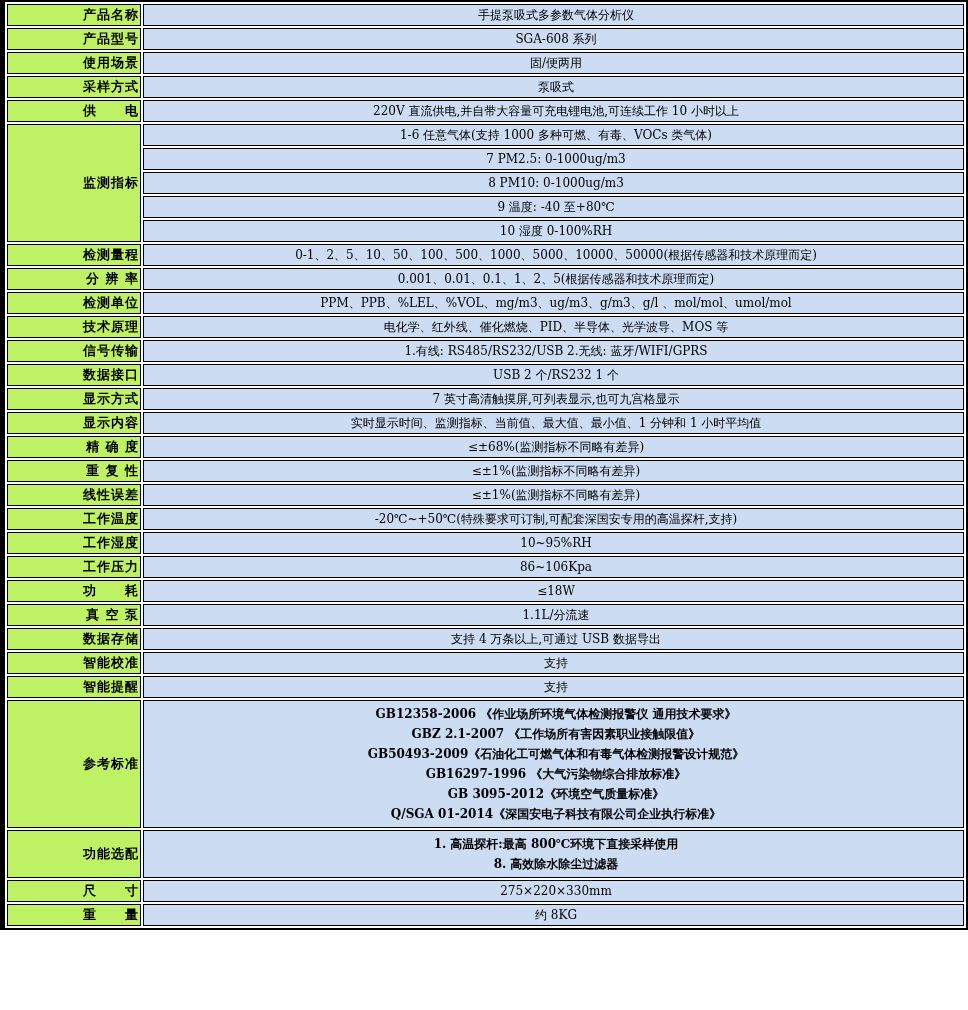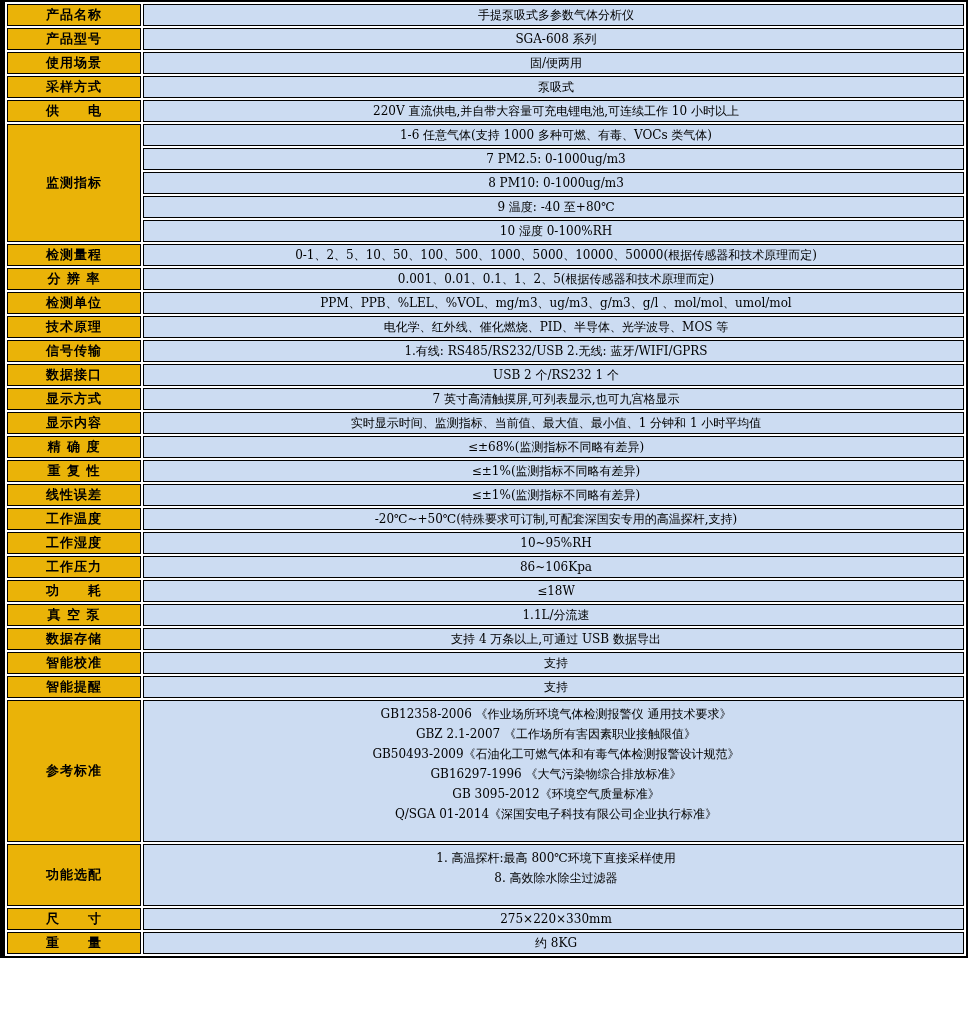--- a/index.html
+++ b/index.html
@@ -23,41 +23,42 @@
   }
   col.col-label  { width: 134px; }
   td {
     border: 1px solid #000000;
     box-sizing: border-box;
     color: #000000;
     overflow: hidden;
     white-space: nowrap;
   }
   td.label-cell {
-    background: #eab308;
-    text-align: center;
+    background: #bef264;
+    text-align: right;
     vertical-align: middle;
     font-weight: bold;
     font-size: 13px;
     letter-spacing: 1px;
     font-family: "DejaVu Sans", "Liberation Sans", sans-serif;
   }
   td.value-cell {
     background: #CCDCF2;
     vertical-align: middle;
     font-size: 12px;
     font-family: "DejaVu Serif", "Liberation Serif", serif;
     padding: 1px 8px 1px 13px;
     height: 22px;
     text-align: center;
   }
   td.value-cell.multiline {
     height: auto;
     padding-top: 3px;
-    padding-bottom: 17px;
+    padding-bottom: 3px;
+    font-weight: bold;
   }
   .value-line {
     line-height: 20px;
   }
 </style>
 </head>
 <body>
 
 <div class="page">
   <table class="spec-table">

